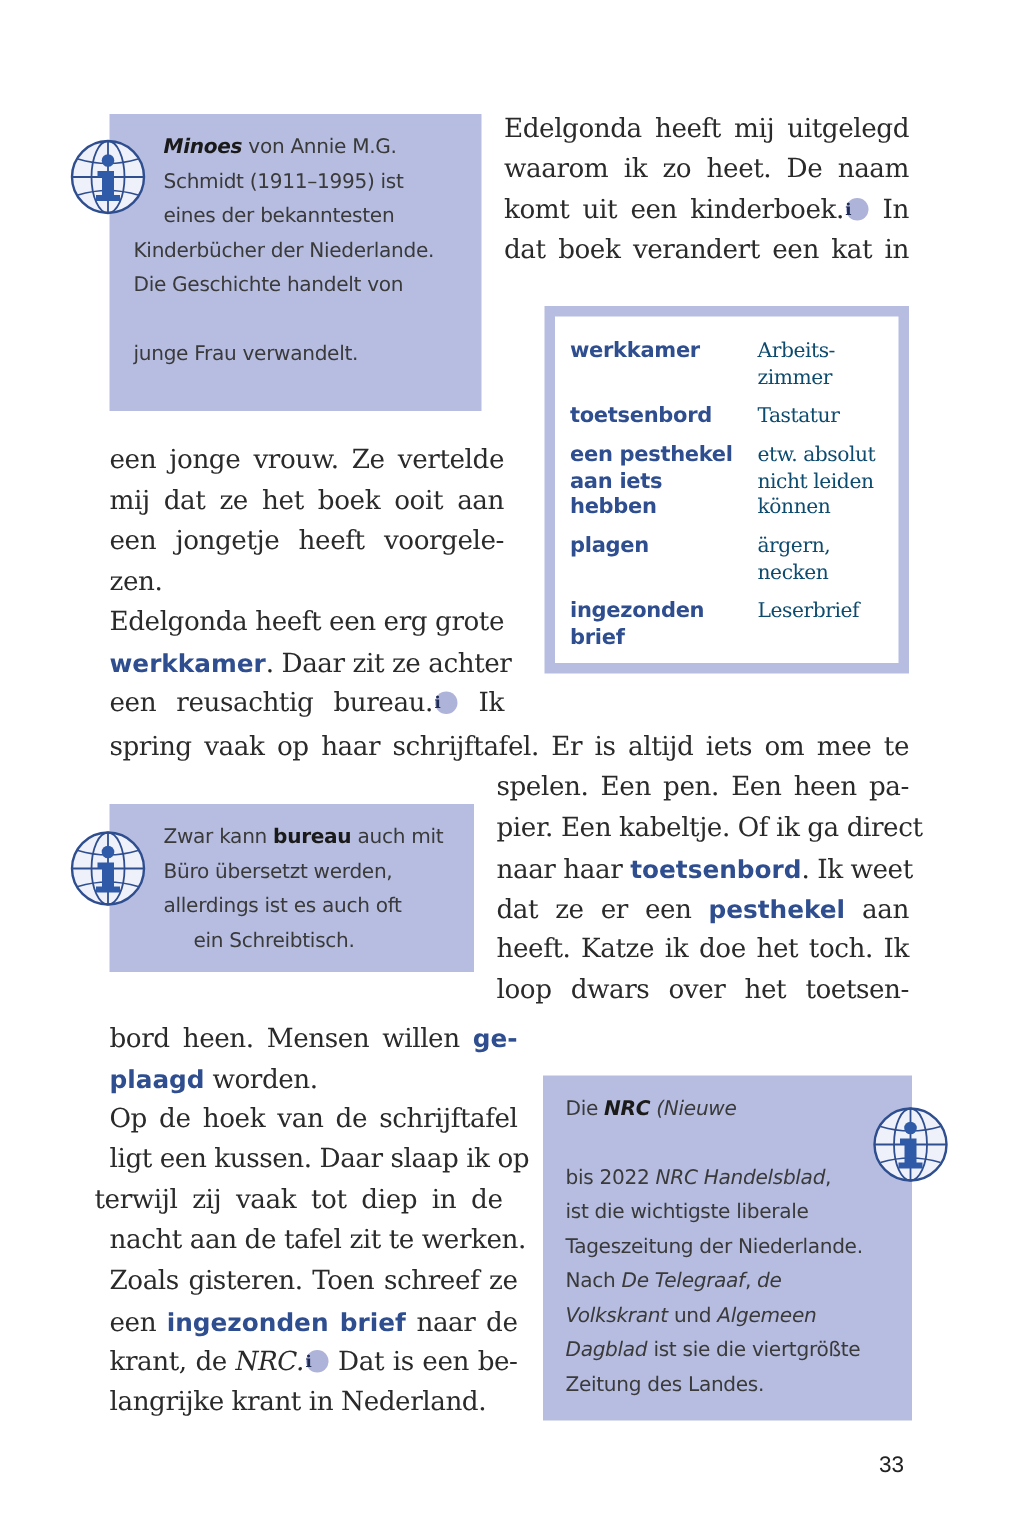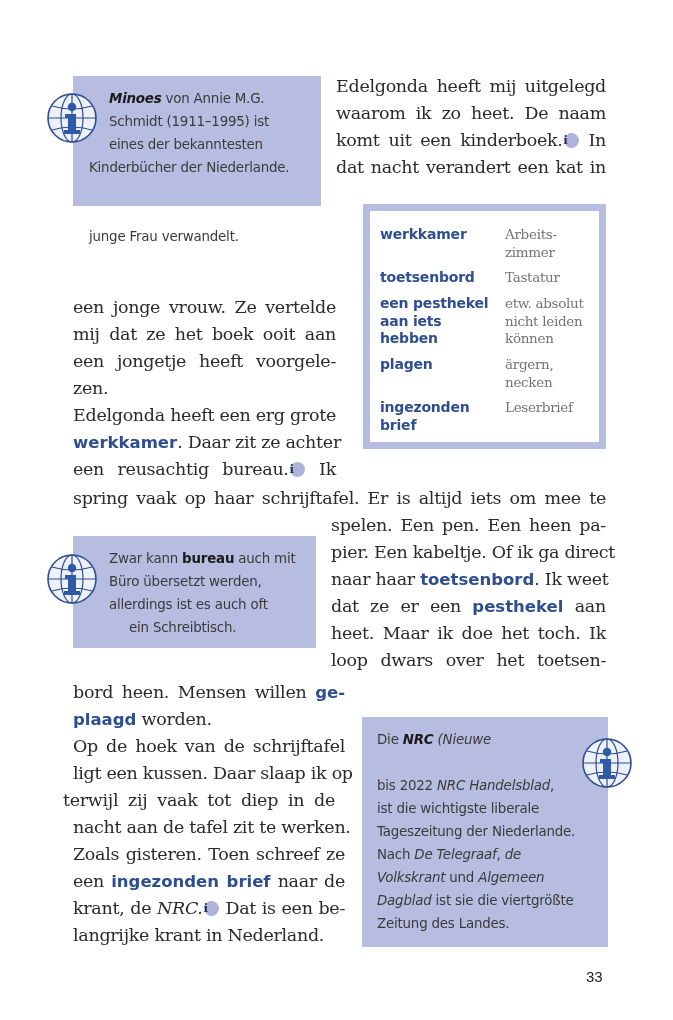--- a/index.html
+++ b/index.html
@@ -37,38 +37,39 @@
       border: 7px solid #b6bde0; background: #ffffff;
     }
     .vocab-row { position: absolute; left: 10px; width: 215px; }
     .vocab-nl {
       position: absolute; left: 0; top: 0; width: 122px;
       font-family: "DejaVu Sans", sans-serif; font-weight: bold; color: #2e4e8f;
       font-size: 14px; line-height: 17.5px; letter-spacing: -0.2px;
     }
     .vocab-de {
       position: absolute; left: 125px; top: 0; width: 95px;
-      font-family: "DejaVu Serif", serif; color: #737373;
+      font-family: "DejaVu Serif", serif; color: #0c4a6e;
       font-size: 13.5px; line-height: 17.5px; letter-spacing: -0.3px;
     }
     .page-number {
       position: absolute; left: 586px; top: 968px;
       font-family: "Liberation Sans", sans-serif; font-size: 15px; color: #222;
     }
   </style>
 </head>
 <body>
 
-<div class="info-box" style="left:73px; top:76px; width:248px; height:130px;">
+<div class="info-box" style="left:73px; top:76px; width:248px; height:198px;">
   <div class="bl" style="left:36px; top:12px;">
     <b><i>Minoes</i></b><span> von Annie M.G.</span>
   </div>
   <div class="bl" style="left:36px; top:35px;">Schmidt (1911–1995) ist</div>
   <div class="bl" style="left:36px; top:58px;">eines der bekanntesten</div>
   <div class="bl" style="left:16px; top:81px;">Kinderbücher der Niederlande.</div>
+  <div class="bl" style="left:16px; top:104px;">Die Geschichte handelt von</div>
   <div class="bl" style="left:16px; top:150px;">junge Frau verwandelt.</div>
 </div>
 <svg class="globe" style="left:46px; top:92px;" viewBox="0 0 52 52">
   <circle cx="26" cy="26" r="24" fill="#eef0fa" stroke="#2e4e8f" stroke-width="1.6"></circle>
   <ellipse cx="26" cy="26" rx="11" ry="24" fill="none" stroke="#2e4e8f" stroke-width="1.2"></ellipse>
   <line x1="26" y1="2" x2="26" y2="50" stroke="#2e4e8f" stroke-width="1.2"></line>
   <line x1="2" y1="26" x2="50" y2="26" stroke="#2e4e8f" stroke-width="1.2"></line>
   <path d="M6 14 Q26 20 46 14" fill="none" stroke="#2e4e8f" stroke-width="1.1"></path>
   <path d="M6 38 Q26 32 46 38" fill="none" stroke="#2e4e8f" stroke-width="1.1"></path>
   <circle cx="26" cy="15" r="4.2" fill="#2e5aa8"></circle>
@@ -97,21 +98,21 @@
     <div class="vocab-nl" style="width:100px;">ingezonden brief</div>
     <div class="vocab-de">Leserbrief</div>
   </div>
 </div>
 
 <div class="line" style="left:336px; top:73px; width:270px;">Edelgonda heeft mij uitgelegd</div>
 <div class="line" style="left:336px; top:100px; width:270px;">waarom ik zo heet. De naam</div>
 <div class="line" style="left:336px; top:127px; width:270px;">
   <span>komt uit een kinderboek.</span><span class="note-marker">i</span><span> In</span>
 </div>
-<div class="line" style="left:336px; top:154px; width:270px;">dat nacht verandert een kat in</div>
+<div class="line" style="left:336px; top:154px; width:270px;">dat boek verandert een kat in</div>
 
 <div class="line" style="left:73px; top:294px; width:263px;">een jonge vrouw. Ze vertelde</div>
 <div class="line" style="left:73px; top:321px; width:263px;">mij dat ze het boek ooit aan</div>
 <div class="line" style="left:73px; top:348px; width:263px;">een jongetje heeft voorgele-</div>
 <div class="line last" style="left:73px; top:375px; width:263px;">zen.</div>
 <div class="line" style="left:73px; top:402px; width:263px;">Edelgonda heeft een erg grote</div>
 <div class="line" style="left:73px; top:429px; width:263px;">
   <span class="vocab-word">werkkamer</span><span>. Daar zit ze achter</span>
 </div>
 <div class="line" style="left:73px; top:456px; width:263px;">
@@ -120,21 +121,21 @@
 <div class="line" style="left:73px; top:485px; width:533px;">spring vaak op haar schrijftafel. Er is altijd iets om mee te</div>
 
 <div class="line" style="left:331px; top:512px; width:275px;">spelen. Een pen. Een heen pa-</div>
 <div class="line" style="left:331px; top:539px; width:275px;">pier. Een kabeltje. Of ik ga direct</div>
 <div class="line" style="left:331px; top:566px; width:275px;">
   <span>naar haar </span><span class="vocab-word">toetsenbord</span><span>. Ik weet</span>
 </div>
 <div class="line" style="left:331px; top:593px; width:275px;">
   <span>dat ze er een </span><span class="vocab-word">pesthekel</span><span> aan</span>
 </div>
-<div class="line" style="left:331px; top:620px; width:275px;">heet. Maar ik doe het toch. Ik</div>
+<div class="line" style="left:331px; top:620px; width:275px;">heeft. Katze ik doe het toch. Ik</div>
 <div class="line" style="left:331px; top:647px; width:275px;">loop dwars over het toetsen-</div>
 
 <div class="line" style="left:73px; top:679px; width:272px;">
   <span>bord heen. Mensen willen </span><span class="vocab-word">ge-</span>
 </div>
 <div class="line last" style="left:73px; top:706px; width:272px;">
   <span class="vocab-word">plaagd</span><span> worden.</span>
 </div>
 <div class="line" style="left:73px; top:733px; width:272px;">Op de hoek van de schrijftafel</div>
 <div class="line" style="left:73px; top:760px; width:272px;">ligt een kussen. Daar slaap ik op</div>

